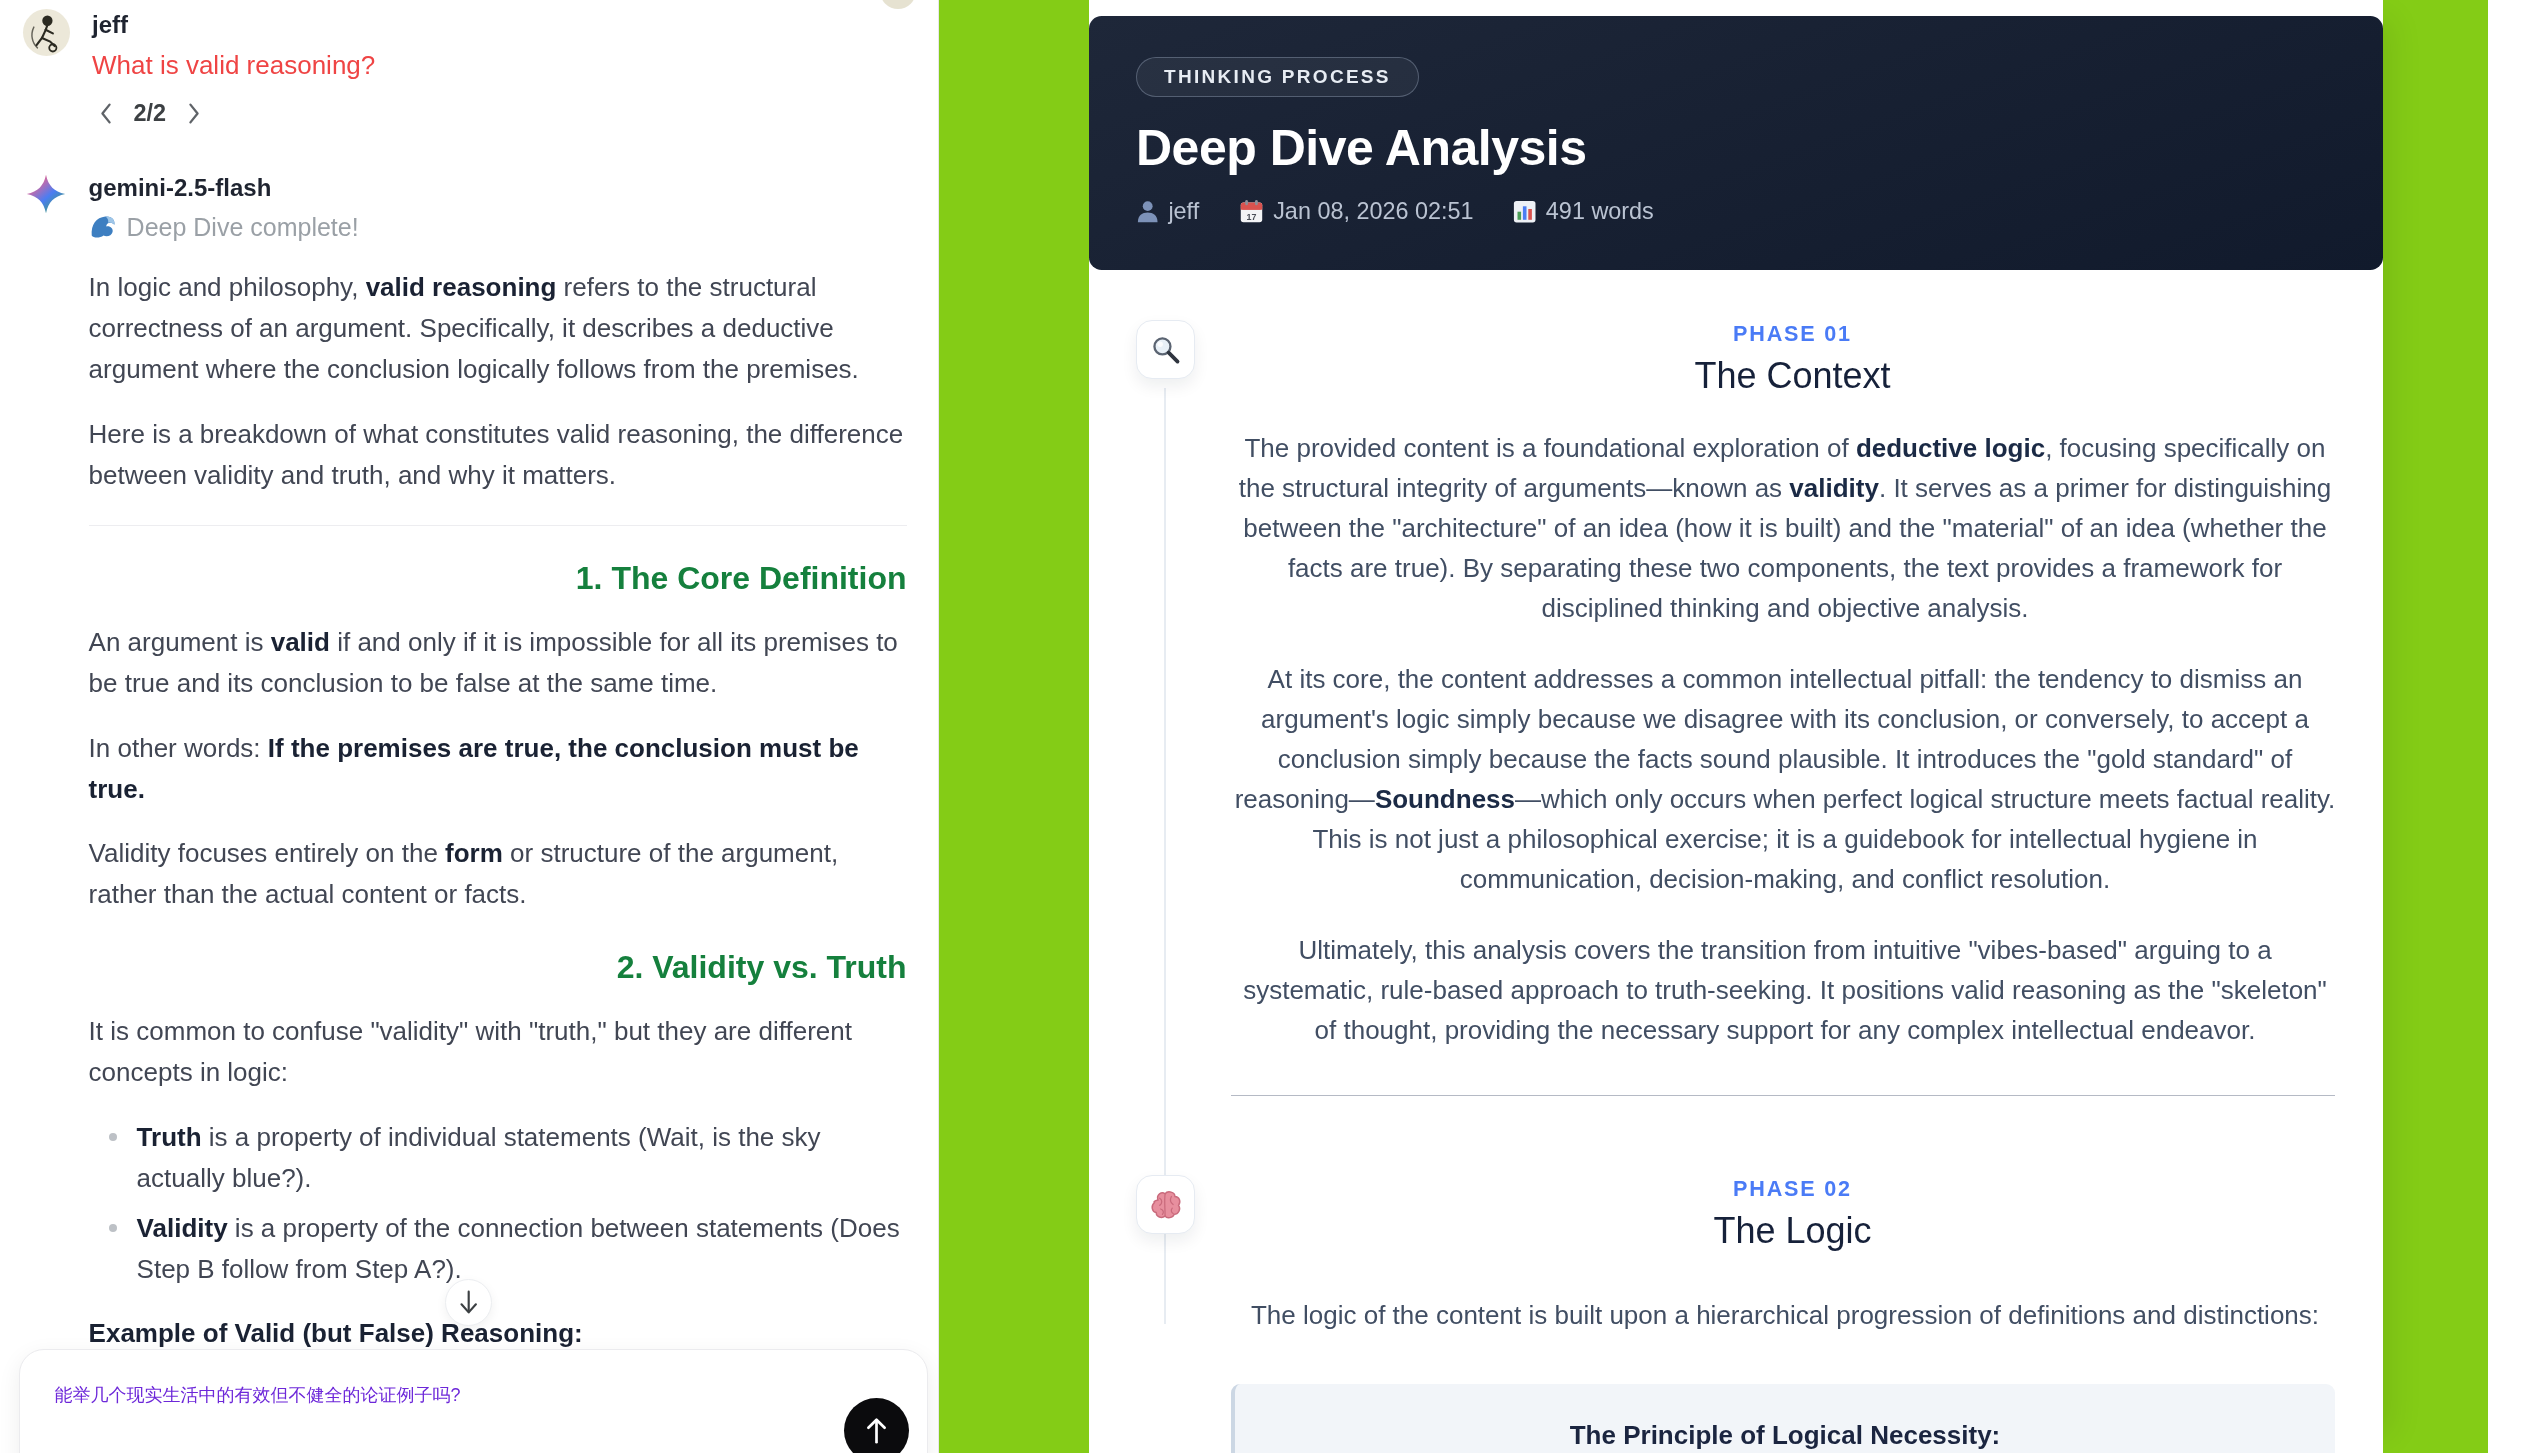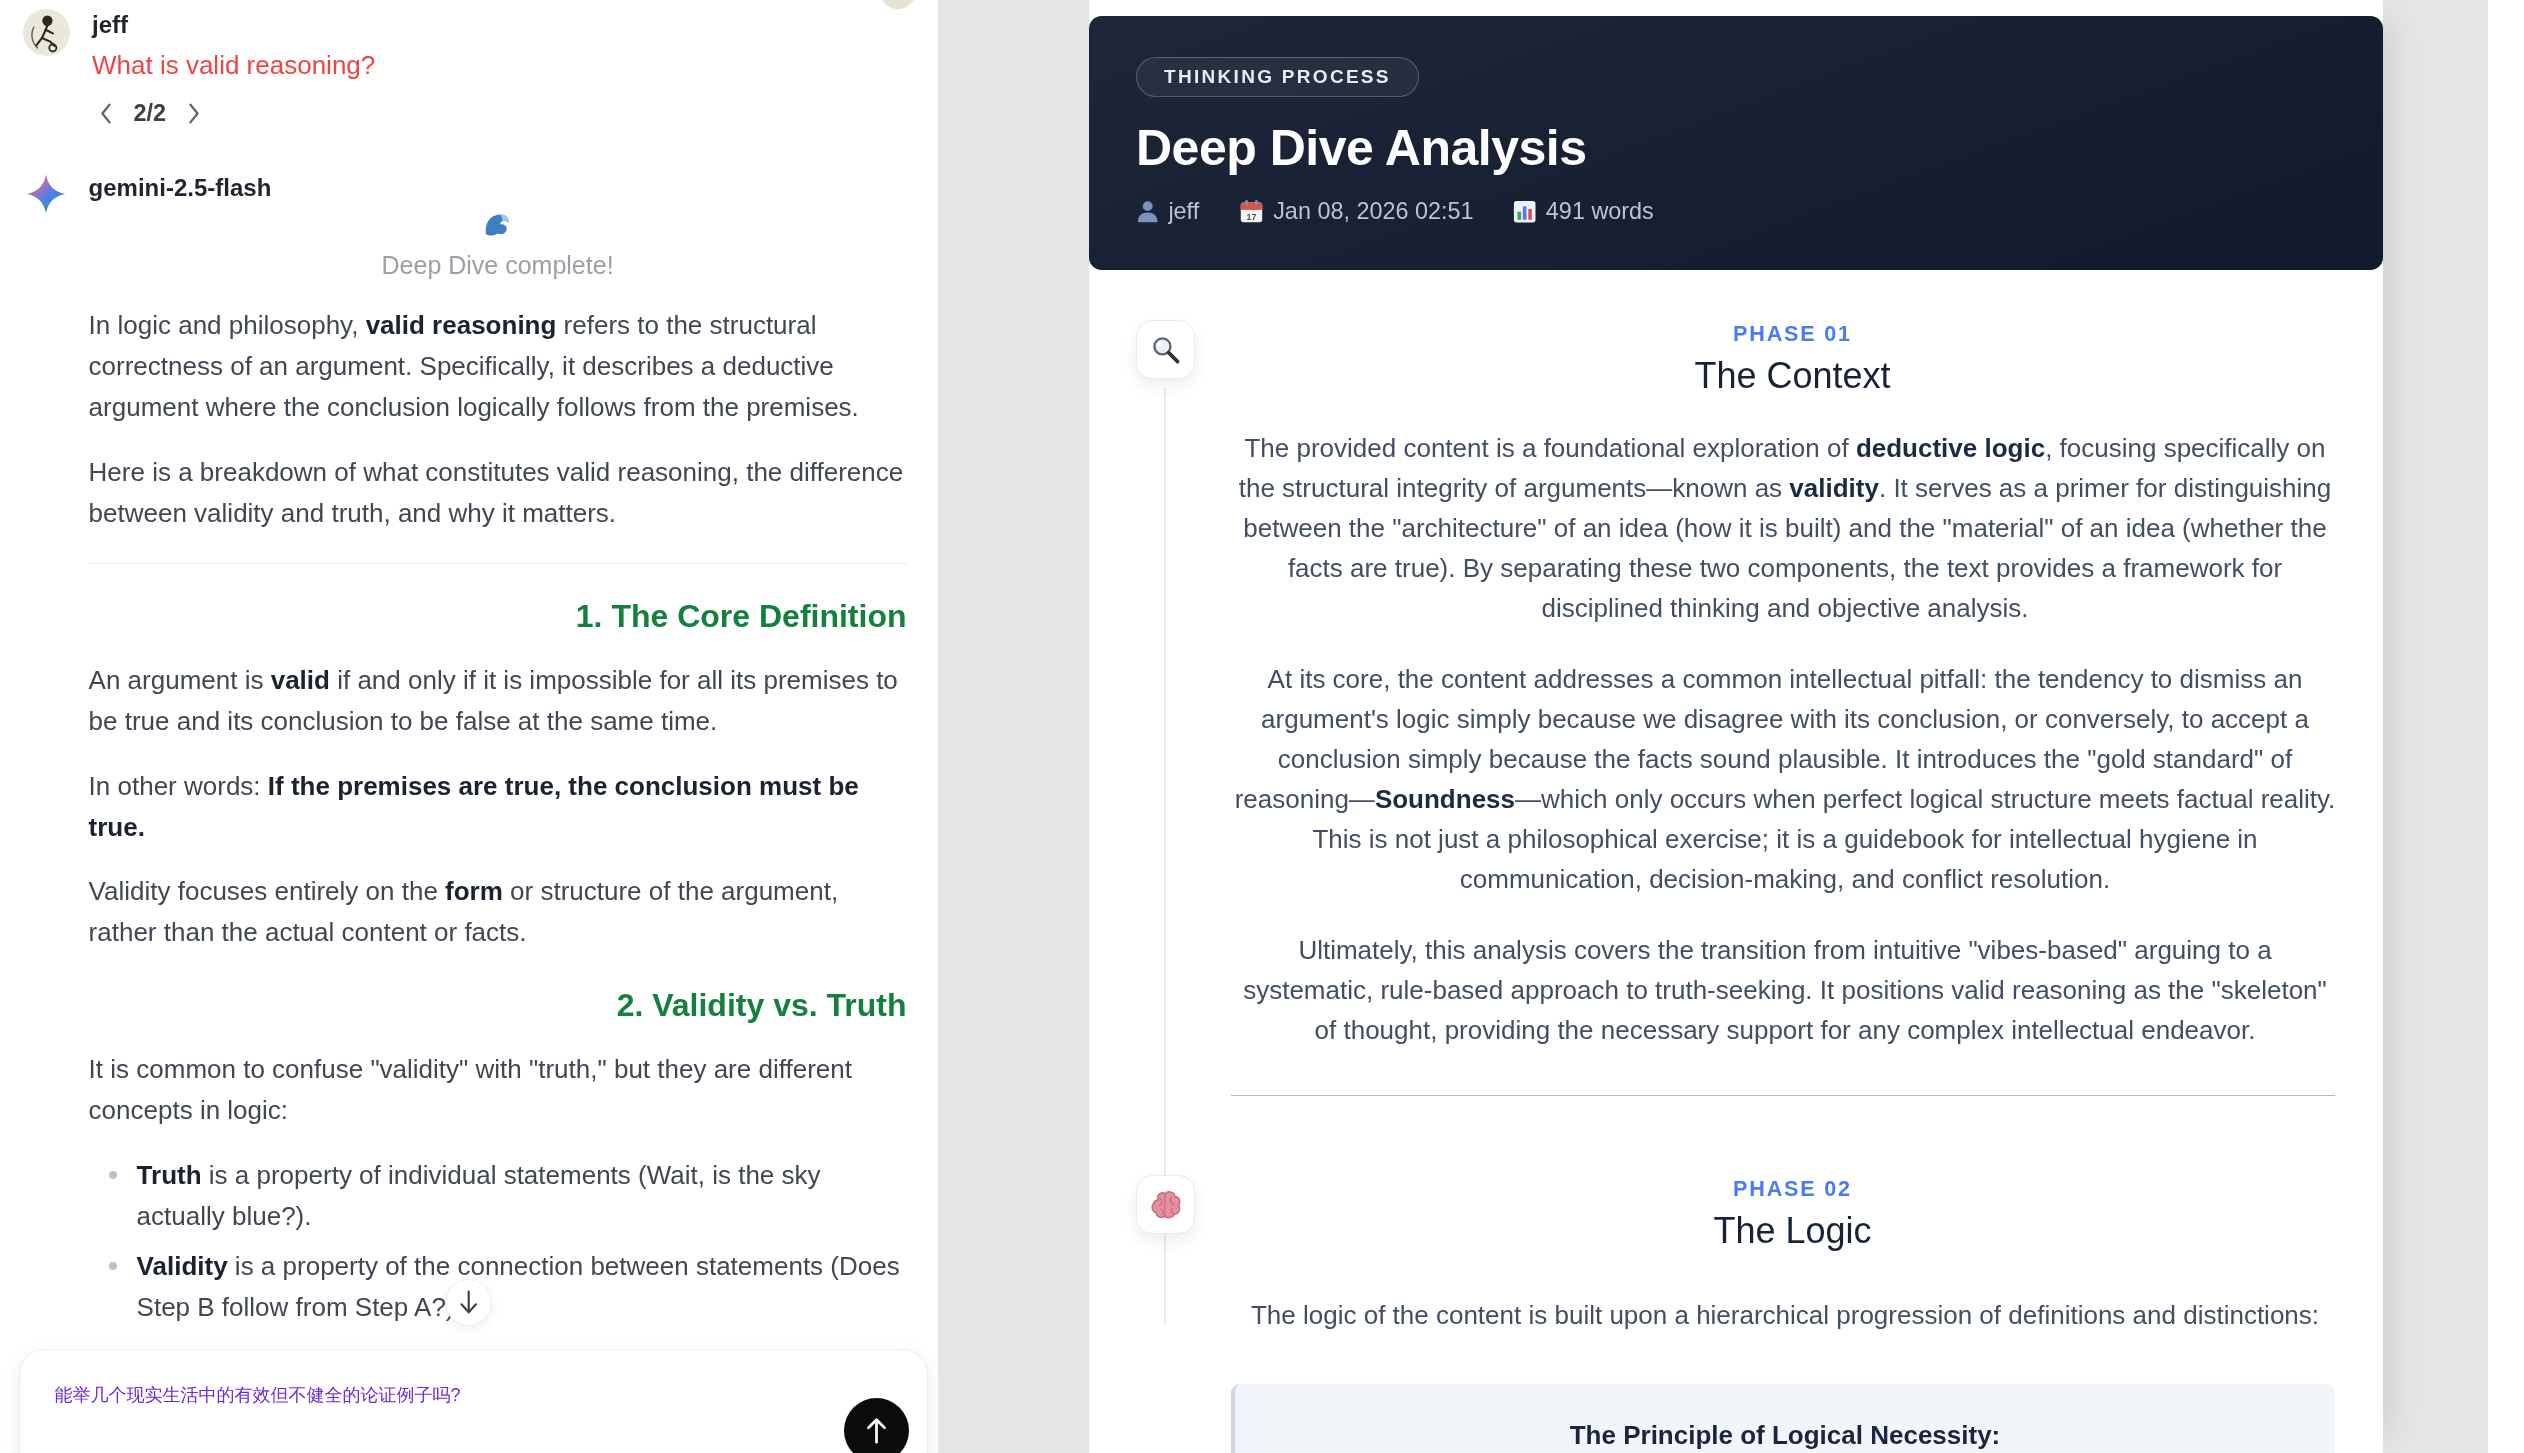--- a/index.html
+++ b/index.html
@@ -19,21 +19,21 @@
             flex:0 0 47px; display:flex; align-items:center; justify-content:center; overflow:hidden; }
   .gem-icon { width:40px; height:40px; flex:0 0 40px; margin-left:3.6px; margin-top:1.8px; }
   .msg-body { flex:1; min-width:0; }
   .msg-name { font-size:24px; font-weight:700; color:#1f2430; line-height:31px; }
   .msg-text { font-size:26px; color:#ef4444; line-height:40px; margin-top:5.4px; }
   .pager { display:flex; align-items:center; gap:14.4px; margin-top:14.4px; color:#5f6368; }
   .pager .pg-btn { width:27px; height:27px; display:flex; align-items:center; justify-content:center; cursor:pointer; }
   .pager .pg-count { font-size:23.4px; font-weight:700; color:#3c4043; }
 
   .ai-block { margin-top:45px; }
-  .ai-status { display:flex; align-items:center; gap:9px; font-size:25px; color:#9aa0a6; margin-top:7.2px; line-height:34px;flex-direction:column; }
+  .ai-status { display:flex; align-items:center; gap:9px; font-size:25px; color:#9aa0a6; margin-top:7.2px; line-height:34px; }
 
   .md { margin-top:14.4px; font-size:26px; line-height:41px; color:#414653; max-width:819px; }
   .md p { margin:23.4px 0; }
   .md .b { font-weight:700; color:#1a2233; }
   .md hr { border:none; border-top:0.9px solid #ededf0; margin:29px 0; }
   .md h3 { font-size:32px; font-weight:700; color:#15803d; margin:32px 0 18px; line-height:41px;text-align:right; }
   .md ul { list-style:none; margin:23.4px 0; }
   .md ul li { position:relative; padding-left:48px; margin:9px 0; }
   .md ul li::before { content:""; position:absolute; left:20px; top:16px; width:8px; height:8px;
                       border-radius:50%; background:#bdc1c6; }
@@ -50,21 +50,21 @@
               box-shadow:0 7.2px 23.4px rgba(0,0,0,.07); padding:25px 31px 0 20px; }
   .composer-text { font-size:18px; color:#6d28d9; line-height:40px; padding-left:14.4px; }
   .composer-row { position:absolute; left:20px; right:20px; bottom:-31px; top:auto; height:63px;
                   display:flex; align-items:center; gap:7.2px; }
   .send-btn { position:absolute; right:18px; bottom:20px; width:65px; height:65px; border-radius:50%;
               background:#0b0b0d; display:flex; align-items:center; justify-content:center; cursor:pointer; }
   .partial-circle { position:absolute; left:880px; top:-27px; width:36px; height:36px;
                     border-radius:50%; background:#e6e2d1; }
 
   
-  .right-panel { position:absolute; left:939px; top:0; right:0; height:1453px; background:#e5e5e5; overflow:hidden; }
+  .right-panel { position:absolute; left:939px; top:0; right:0; height:1453px; background:#84cc16; overflow:hidden; }
   .sheet { position:absolute; left:150px; top:0; width:1294px; height:1453px; background:#fff;
            box-shadow:27px 0 31px -20px rgba(0,0,0,.10); }
 
   .dark-card { margin-top:16px; height:254px; border-radius:12.6px;
                background:linear-gradient(160deg,#1e2739 0%,#182133 45%,#111a2c 100%);
                padding:41px 47px; overflow:hidden; }
   .badge { display:inline-flex; align-items:center; height:40px; padding:0 27px; border-radius:900px;
            border:1.8px solid rgba(148,163,184,.42); background:rgba(255,255,255,.05);
            color:#e7ecf3; font-size:19px; font-weight:700; letter-spacing:2.3px; }
   .doc-title { margin-top:23.4px; font-size:50px; font-weight:700; color:#ffffff; letter-spacing:-0.5px; line-height:56px; }

